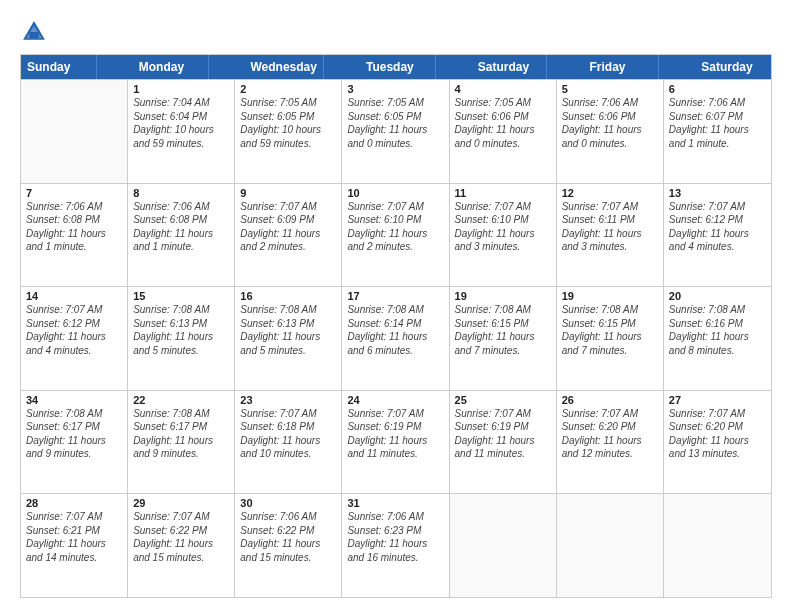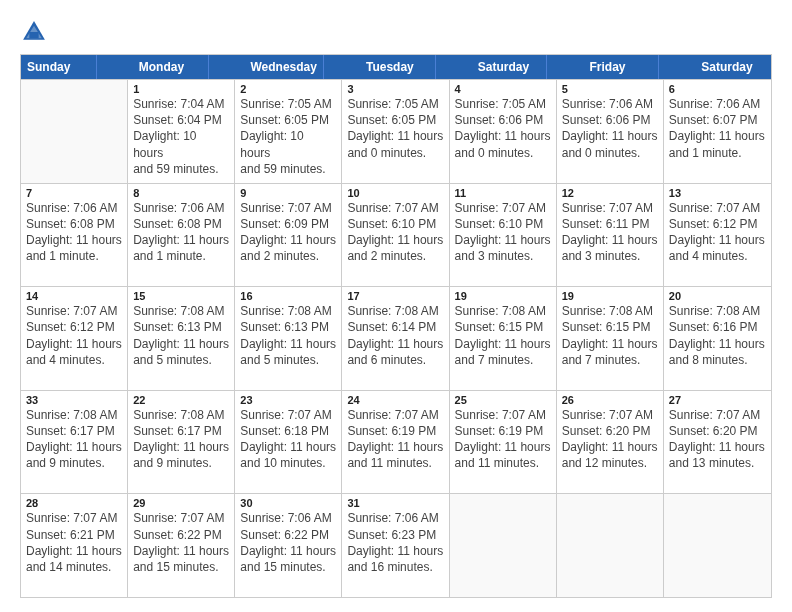--- a/index.html
+++ b/index.html
@@ -97,23 +97,24 @@
     .cal-cell:last-child { border-right: none; }
     .cal-cell.empty { background: #f9f9f9; }
     .day-num {
       font-size: 11px;
       font-weight: bold;
       color: #222;
       display: block;
       margin-bottom: 1px;
     }
     .day-info {
-      font-size: 12px;
+      font-size: 10px;
       color: #444;
       line-height: 1.35;
+      font-style: italic;
     }
   </style>
 </head>
 <body>
 
 <div class="page">
   <div class="header">
     <div class="logo">
       <svg class="logo-icon" viewBox="0 0 36 36">
         <polygon points="18,4 32,28 4,28" fill="#2563b0"></polygon>
@@ -284,21 +285,21 @@
           <div class="cal-cell">
             <span class="day-num">20</span>
             <div class="day-info" style="white-space: pre-line;">Sunrise: 7:08 AM
 Sunset: 6:16 PM
 Daylight: 11 hours
 and 8 minutes.</div>
           </div>
         </div>
         <div class="cal-row">
           <div class="cal-cell">
-            <span class="day-num">33</span>
+            <span class="day-num">34</span>
             <div class="day-info" style="white-space: pre-line;">Sunrise: 7:08 AM
 Sunset: 6:17 PM
 Daylight: 11 hours
 and 9 minutes.</div>
           </div>
           <div class="cal-cell">
             <span class="day-num">22</span>
             <div class="day-info" style="white-space: pre-line;">Sunrise: 7:08 AM
 Sunset: 6:17 PM
 Daylight: 11 hours

